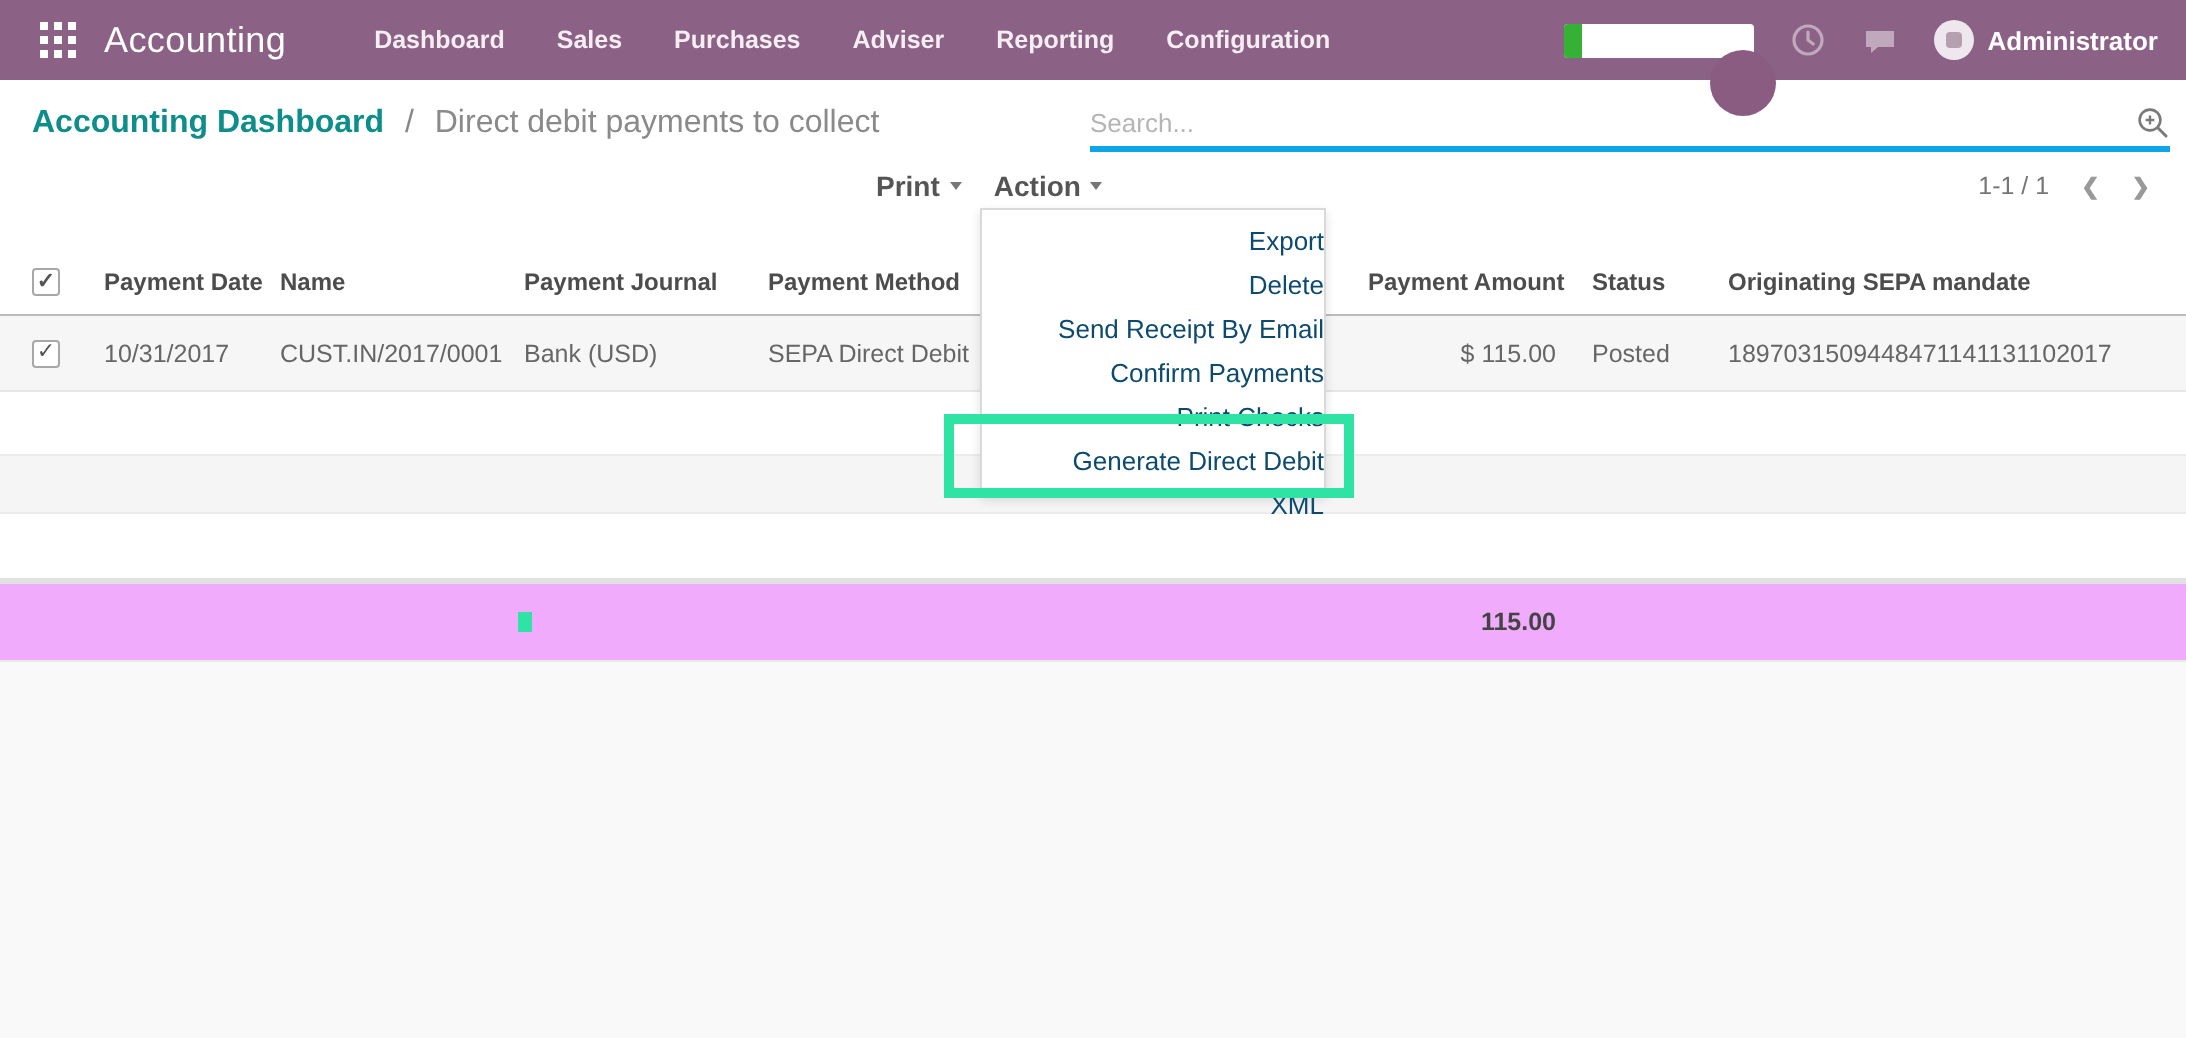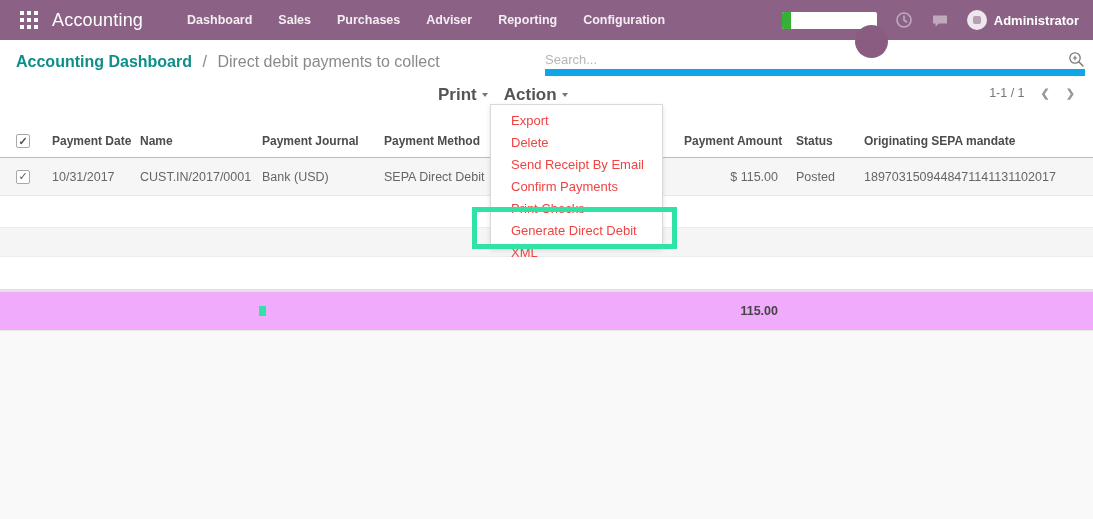--- a/index.html
+++ b/index.html
@@ -35,30 +35,30 @@
   .timer-bubble { position:absolute; left:855px; top:25px; width:33px; height:33px;
     border-radius:50%; background:#8a5c81; z-index:3; }
 
   
   .crumb-row { position:absolute; top:40px; left:0; width:868px; height:45px; background:#fff; }
   .breadcrumb { position:absolute; left:16px; top:13px; font-size:16px; }
   .crumb-link { color:#0d8e8a; font-weight:600; cursor:pointer; }
   .crumb-sep { color:#888; margin:0 6px; }
   .crumb-current { color:#8a8a8a; }
   .search-box { position:absolute; left:545px; top:10px; width:540px; height:26px;
-    border-bottom:7px solid #0ea5e9; display:flex; align-items:center; }
+    border-bottom:3px solid #0ea5e9; display:flex; align-items:center; }
   .search-input { border:none; outline:none; flex:1; font-size:13px; color:#555;
     font-family:"Liberation Sans", sans-serif; background:transparent; }
   .search-input::placeholder { color:#b5b5b5; }
   .zoom-icon { width:17px; height:17px; flex:0 0 auto; cursor:pointer; }
 
   
   .control-row { position:absolute; top:85px; left:0; width:1093px; height:22px; }
   .btn-group { position:absolute; left:438px; top:0; display:flex; gap:16px; }
-  .dd-btn { font-size:17px; color:#555; font-weight:600; cursor:pointer; display:flex; align-items:center; gap:5px;}
+  .dd-btn { font-size:14px; color:#555; font-weight:600; cursor:pointer; display:flex; align-items:center; gap:5px;}
   .caret { width:0; height:0; border-left:3.5px solid transparent; border-right:3.5px solid transparent;
     border-top:4px solid #777; display:inline-block; }
   .pager { position:absolute; right:18px; top:1px; display:flex; align-items:center; gap:16px; }
   .pager-range { font-size:12.5px; color:#777; }
   .pager-arrow { font-size:11px; color:#999; cursor:pointer; font-weight:bold; }
 
   
   .list { position:absolute; top:125px; left:0; width:1093px; }
   .tr { display:flex; align-items:center; }
   .td, .th { padding:0 6px; font-size:12.5px; overflow:hidden; white-space:nowrap; }
@@ -79,21 +79,21 @@
   .stripe-b { height:30px; background:#f5f5f5; border-top:1px solid #ececec; border-bottom:1px solid #ececec;}
   .stripe-c { height:32px; background:#fff; }
   .foot-row { height:41px; background:#f0abfc; border-top:3px solid #e2e2e2; }
   .foot-total { font-weight:bold; color:#444; }
   .page-bottom { position:absolute; top:330px; left:0; width:1093px; height:189px;
     background:#f9f9f9; border-top:1px solid #e8e8e8; }
 
   
   .menu { position:absolute; left:490px; top:104px; width:173px; background:#fff;
     border:1px solid #d9d9d9; box-shadow:0 2px 5px rgba(0,0,0,.12); z-index:5; padding:5px 0; }
-  .menu-item { font-size:13px; color:#ef4444; padding:0 0 0 20px; height:22px; line-height:22px; cursor:pointer; }
+  .menu-item { font-size:13px; color:#0c4a6e; padding:0 0 0 20px; height:22px; line-height:22px; cursor:pointer;text-align:right; }
   .highlight-box { position:absolute; left:472px; top:207px; width:205px; height:42px;
     border:5px solid #2fe3a5; z-index:6; pointer-events:none; }
 
   
   .click-marker { position:absolute; left:259px; top:306px; width:7px; height:10px; background:#2fe3a5; z-index:4; }
 </style>
 </head>
 <body>
 
 <div class="topbar">

